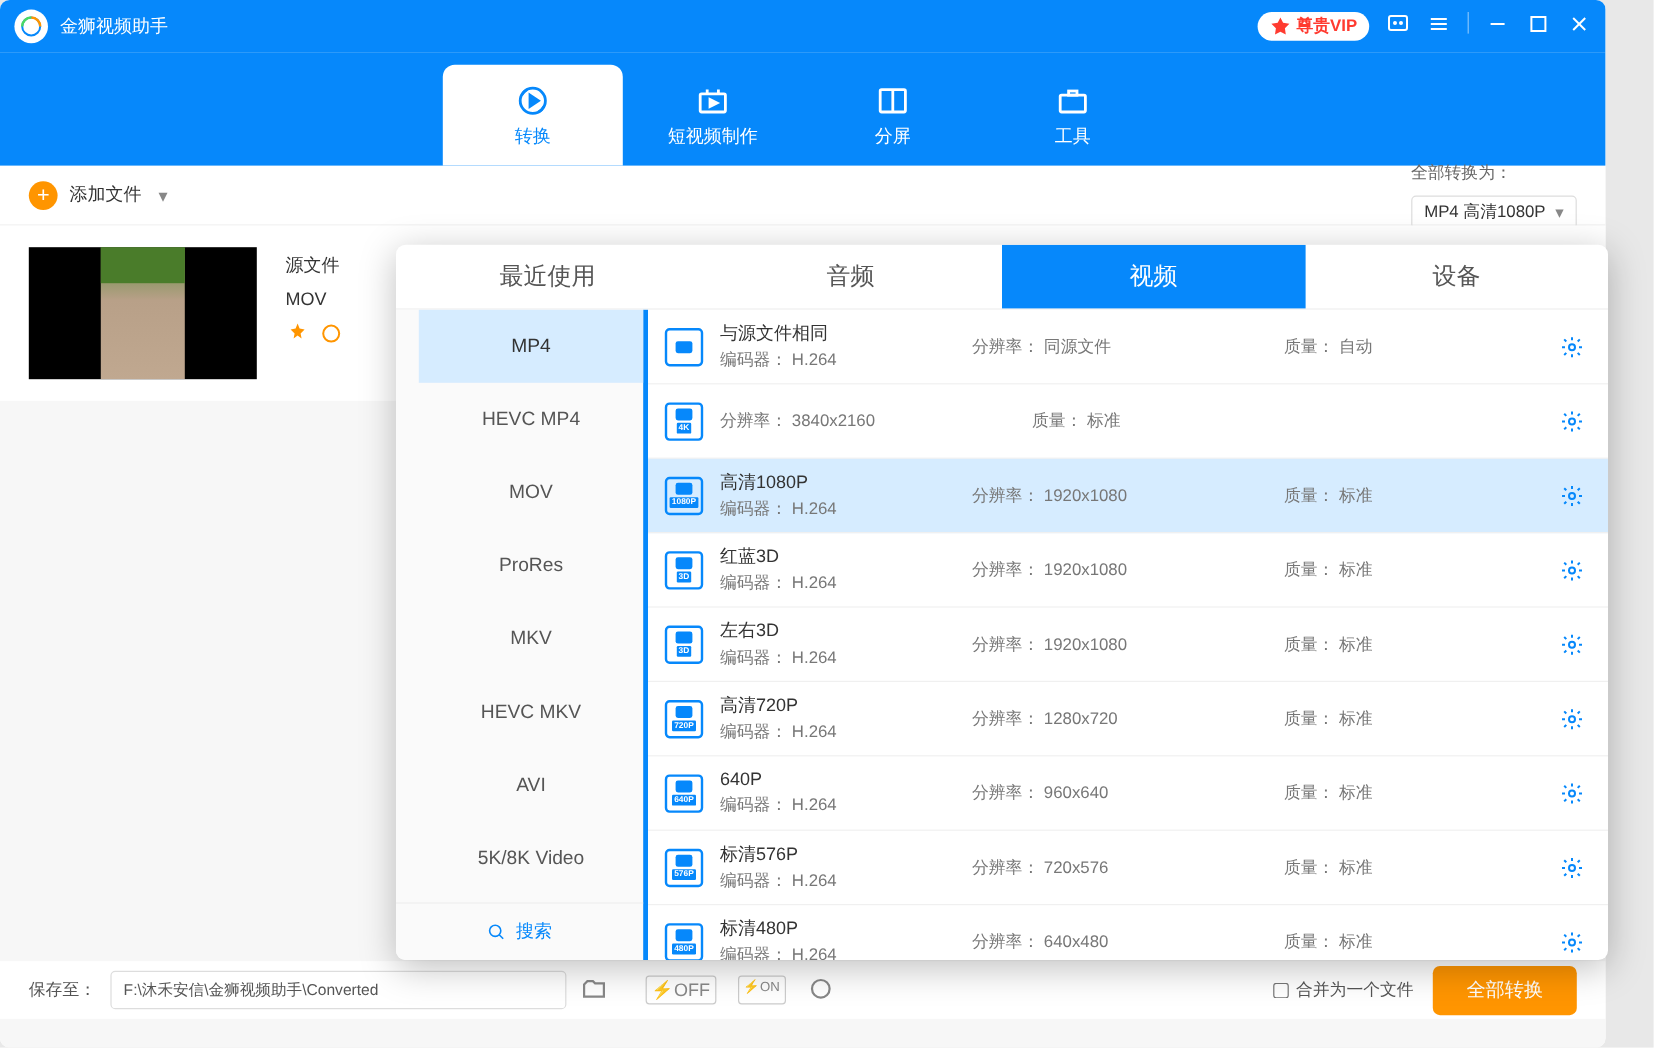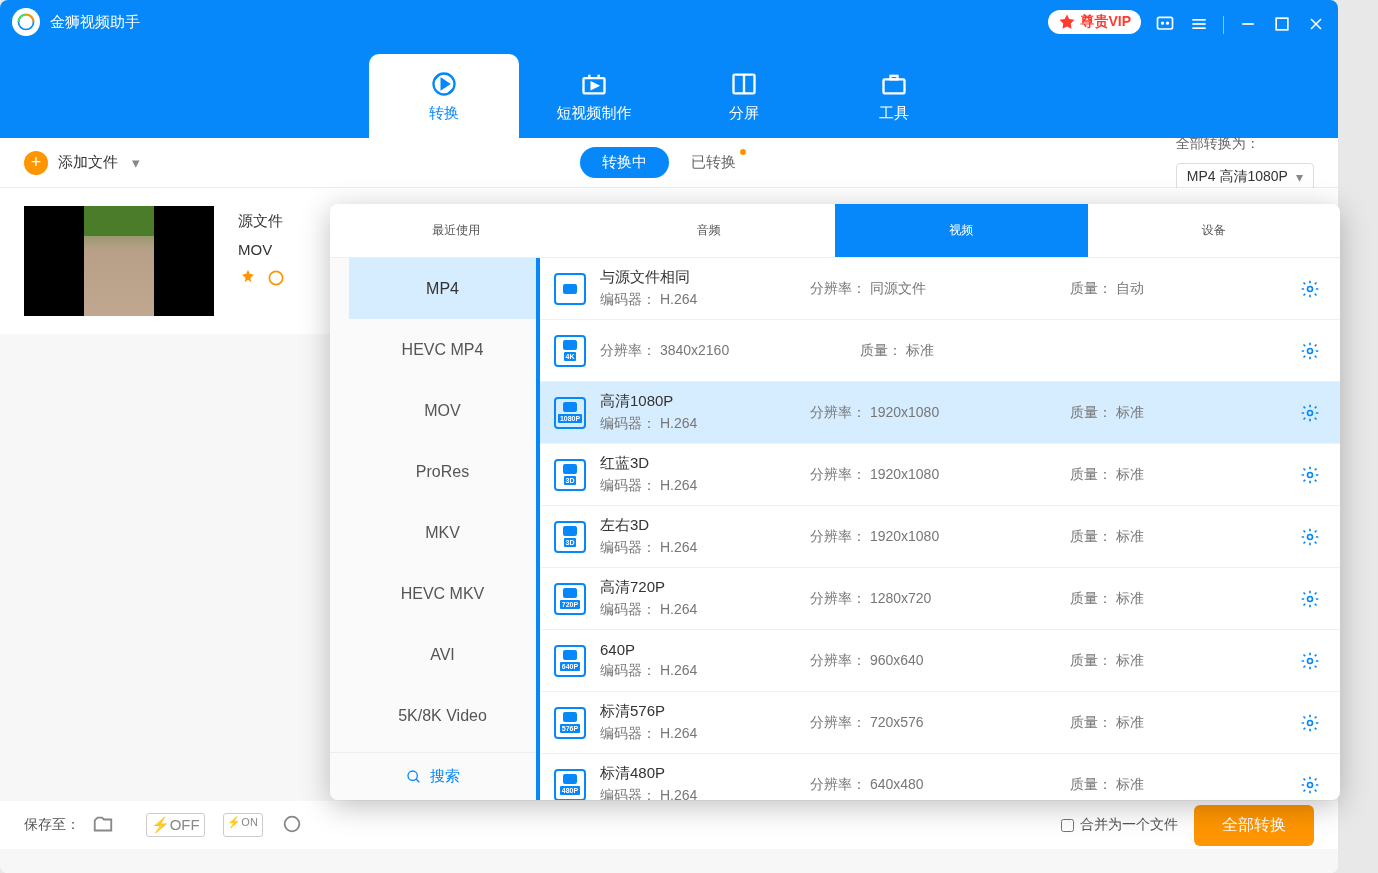--- a/index.html
+++ b/index.html
@@ -2,21 +2,21 @@
 <html><head>
 <meta charset="utf-8">
 <style>
 * { margin: 0; padding: 0; box-sizing: border-box; font-family: "Microsoft YaHei", "PingFang SC", sans-serif; }
 body { background: #e8e8e8; width: 1378px; height: 873px; overflow: hidden; }
 .window { width: 1338px; height: 873px; background: #fff; border-radius: 8px; overflow: hidden; display: flex; flex-direction: column; }
 .titlebar { height: 44px; background: #0688fb; display: flex; align-items: center; padding: 0 12px; color: #fff; }
 .logo { width: 28px; height: 28px; border-radius: 50%; background: #fff; display: flex; align-items: center; justify-content: center; margin-right: 10px; }
 .logo svg { width: 20px; height: 20px; }
 .app-title { font-size: 15px; }
-.titlebar-right { margin-left: auto; display: flex; align-items: flex-end; gap: 14px; }
+.titlebar-right { margin-left: auto; display: flex; align-items: flex-start; gap: 14px; }
 .vip-badge { background: #fff; color: #ff3b30; border-radius: 14px; padding: 3px 10px; display: flex; align-items: center; gap: 4px; font-size: 14px; font-weight: bold; }
 .vip-badge svg { width: 18px; height: 18px; }
 .tb-icon { width: 20px; height: 20px; stroke: #fff; cursor: pointer; }
 .tb-sep { width: 1px; height: 18px; background: rgba(255,255,255,0.5); }
 .nav-area { background: #0688fb; height: 94px; display: flex; justify-content: center; align-items: flex-end; }
 .nav-tab { width: 150px; height: 84px; display: flex; flex-direction: column; align-items: center; justify-content: center; color: #fff; cursor: pointer; gap: 6px; border-radius: 10px 10px 0 0; }
 .nav-tab.active { background: #fff; color: #0688fb; }
 .nav-tab svg { width: 28px; height: 28px; }
 .nav-tab span { font-size: 15px; }
 .toolbar { height: 50px; display: flex; align-items: center; padding: 0 24px; border-bottom: 1px solid #eee; position: relative; }
@@ -43,21 +43,21 @@
 .save-label { font-size: 14px; color: #555; }
 .save-path { flex: 0 0 380px; border: 1px solid #ddd; padding: 6px 10px; border-radius: 4px; font-size: 13px; color: #555; background: #fff; }
 .bottom-icons { display: flex; gap: 18px; margin-left: 20px; color: #888; }
 .bottom-right { margin-left: auto; display: flex; align-items: center; gap: 16px; }
 .merge-chk { display: flex; align-items: center; gap: 6px; font-size: 14px; color: #555; }
 .convert-all { background: #ff9500; color: #fff; padding: 10px 28px; border-radius: 6px; font-size: 16px; cursor: pointer; }
 
 
 .popup { position: absolute; left: 330px; top: 204px; width: 1010px; height: 596px; background: #fff; border-radius: 8px; box-shadow: 0 6px 30px rgba(0,0,0,0.25); display: flex; flex-direction: column; overflow: hidden; z-index: 10; }
 .popup-tabs { height: 54px; display: flex; border-bottom: 1px solid #eee; }
-.popup-tab { flex: 1; display: flex; align-items: center; justify-content: center; font-size: 12px; color: #555; cursor: pointer; }
+.popup-tab { flex: 1; display: flex; align-items: center; justify-content: center; font-size: 20px; color: #555; cursor: pointer; }
 .popup-tab.active { background: #0688fb; color: #fff; }
 .popup-body { flex: 1; display: flex; overflow: hidden; }
 .popup-left { width: 210px; border-right: 4px solid #0688fb; display: flex; flex-direction: column; background: #fafafa; }
 .fmt-item { height: 61px; display: flex; align-items: center; justify-content: center; font-size: 16px; color: #555; cursor: pointer; margin-left: 19px; }
 .fmt-item.active { background: #d6ecff; color: #333; }
 .search-btn { margin-top: auto; height: 48px; display: flex; align-items: center; justify-content: center; gap: 8px; color: #0688fb; font-size: 15px; border-top: 1px solid #eee; cursor: pointer; }
 .popup-right { flex: 1; overflow-y: auto; }
 .preset-row { display: flex; align-items: center; padding: 10px 20px 10px 14px; border-bottom: 1px solid #f0f0f0; cursor: pointer; min-height: 62px; }
 .preset-row.selected { background: #d6ecff; }
 .preset-icon { width: 32px; height: 32px; border: 2px solid #0688fb; border-radius: 4px; display: flex; flex-direction: column; align-items: center; justify-content: center; margin-right: 14px; flex-shrink: 0; }
@@ -151,27 +151,20 @@
       <span>工具</span>
     </div>
   </div>
 
   <div class="toolbar">
     <div class="add-btn">
       <span class="plus">+</span>
       <span>添加文件</span>
       <span class="chev">▾</span>
     </div>
-    <div class="toolbar-center">
-      <div class="sub-tab active">转换中</div>
-      <div class="sub-tab">
-        <span>已转换</span>
-        <span class="dot"></span>
-      </div>
-    </div>
     <div class="toolbar-right">
       <span>全部转换为：</span>
       <div class="format-select">
         <span>MP4 高清1080P</span>
         <span style="color:#888">▾</span>
       </div>
     </div>
   </div>
 
   <div class="content">
@@ -189,20 +182,21 @@
             </svg>
           <svg class="badge-icon" viewBox="0 0 24 24" fill="none" stroke="currentColor" stroke-width="2">
               <circle cx="12" cy="12" r="8"></circle>
             </svg>
         </div>
       </div>
     </div>
 
     <div class="bottom-bar">
       <span class="save-label">保存至：</span>
+      <div class="save-path">F:\沐禾安信\金狮视频助手\Converted</div>
       <svg width="22" height="22" viewBox="0 0 24 24" fill="none" stroke="#888" stroke-width="2">
           <path d="M3 7l3-3h5l2 2h8v12H3z"></path>
         </svg>
       <div class="bottom-icons">
         <span style="font-size:15px;border:1px solid #ccc;padding:2px 4px;border-radius:3px;">⚡OFF</span>
         <span style="font-size:11px;border:1px solid #ccc;padding:2px 4px;border-radius:3px;">⚡ON</span>
         <svg width="22" height="22" viewBox="0 0 24 24" fill="none" stroke="#888" stroke-width="2">
             <circle cx="12" cy="12" r="8"></circle>
           </svg>
       </div>

